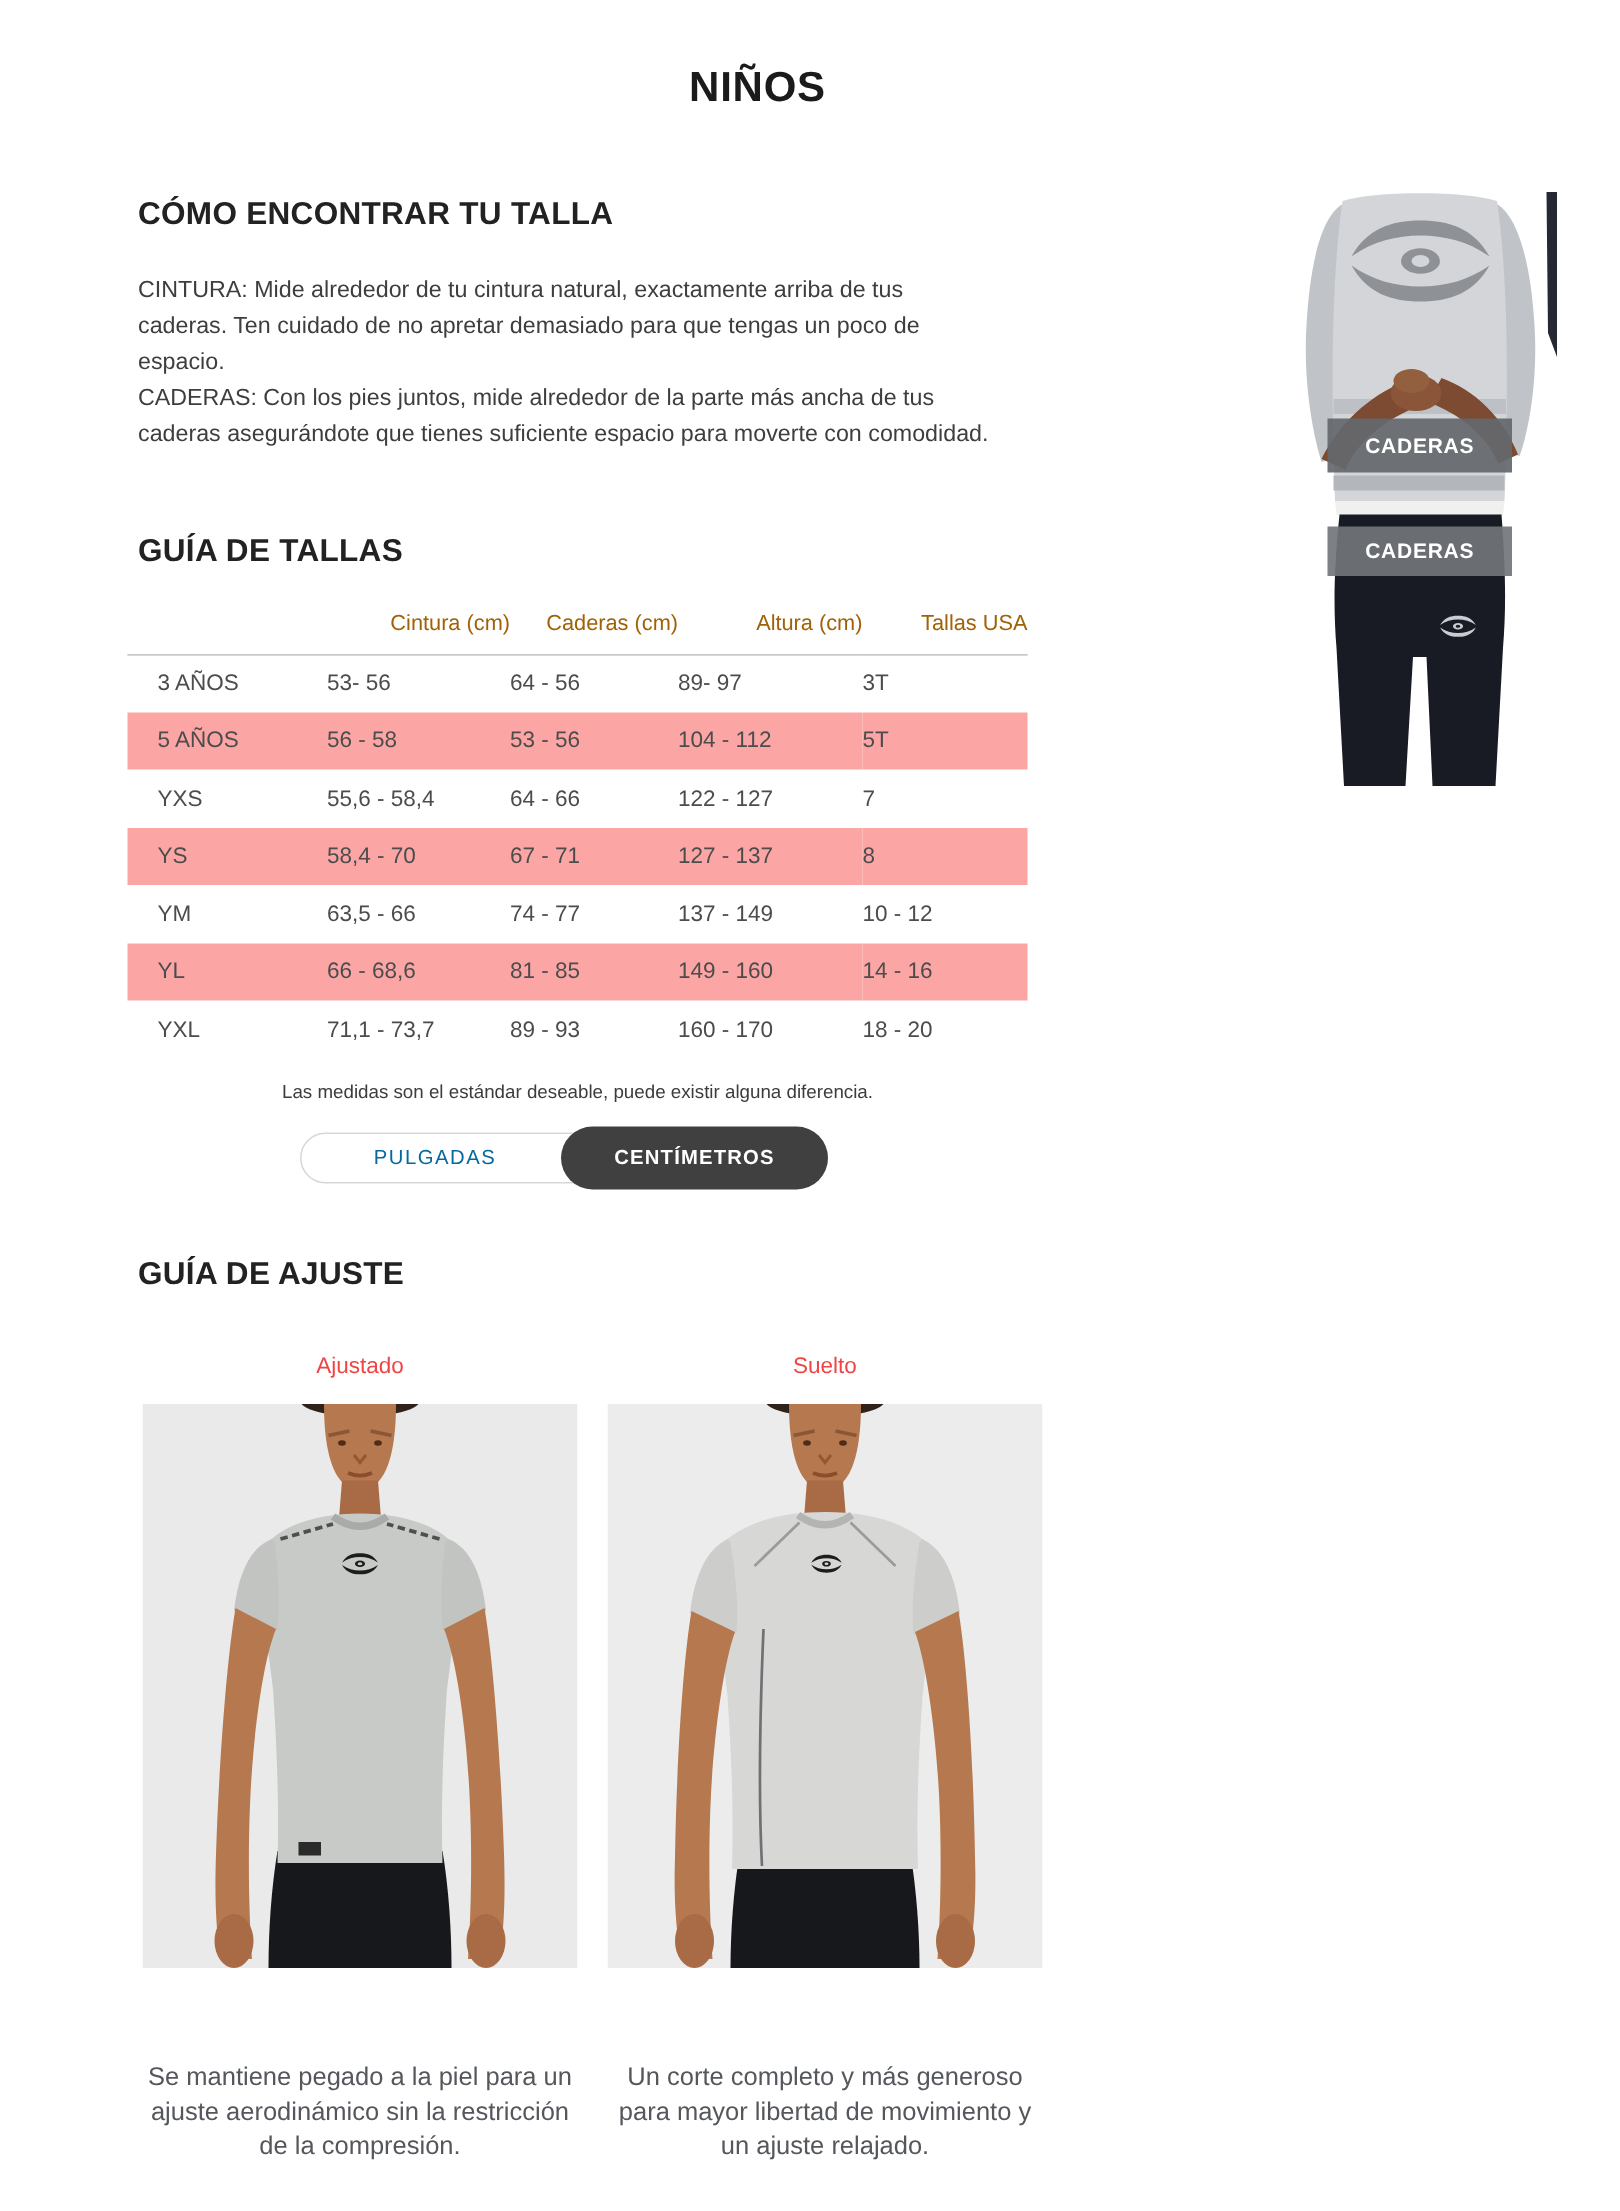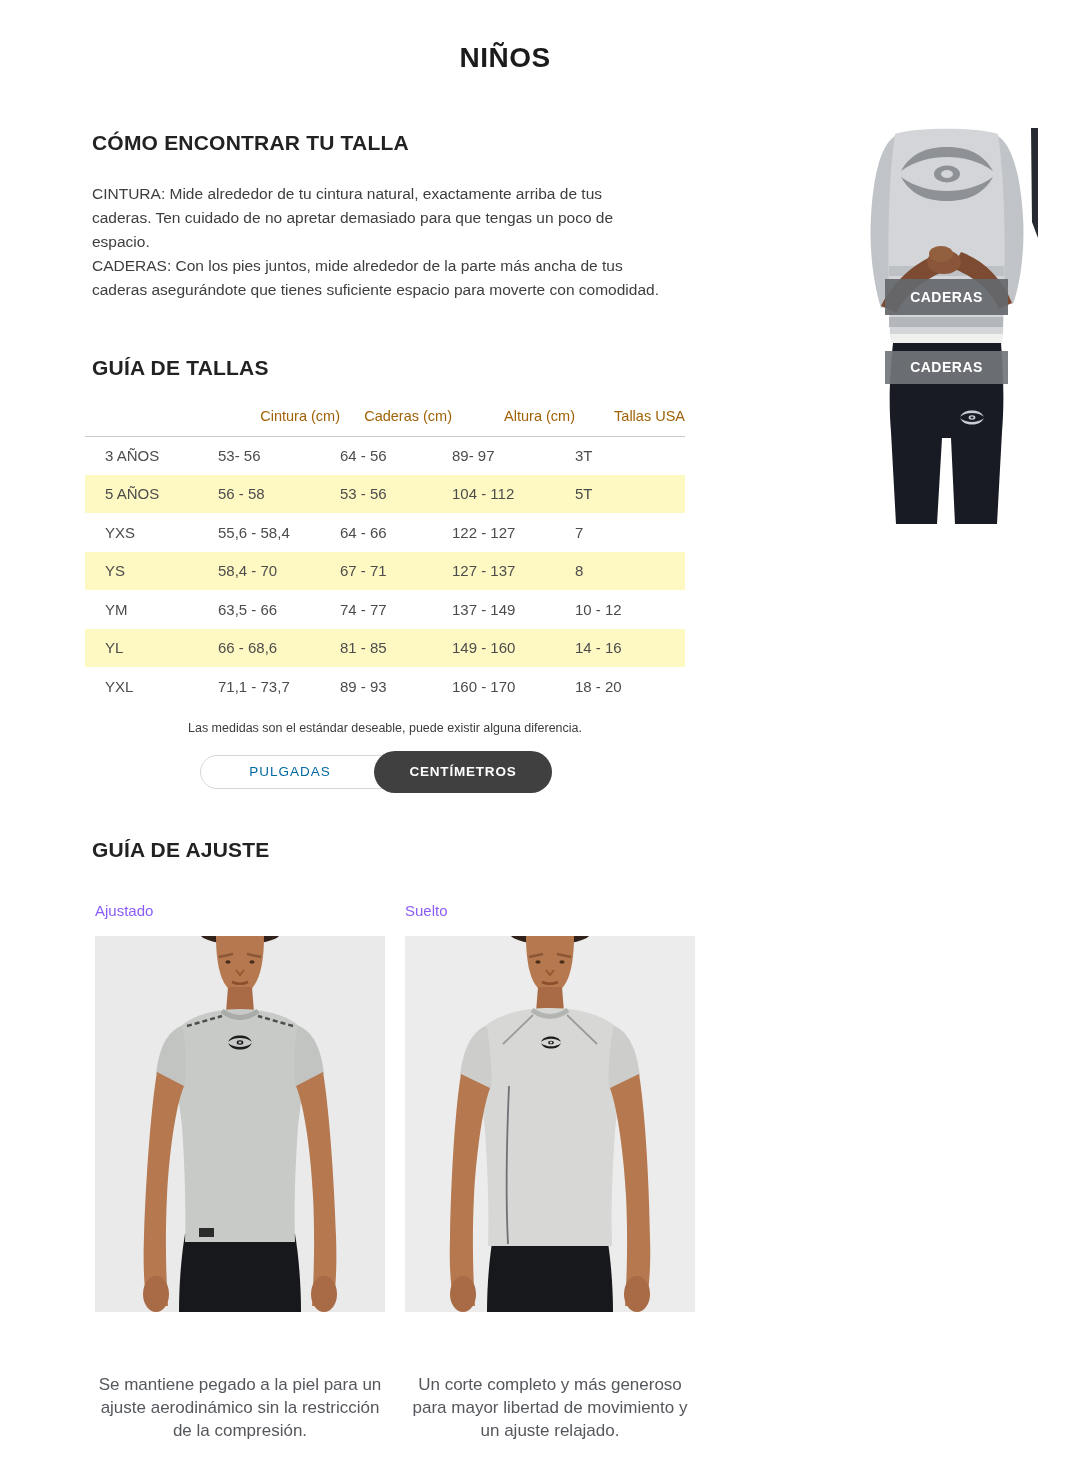--- a/index.html
+++ b/index.html
@@ -32,21 +32,21 @@
   }
   table.size-table th {
     height:40px; font-size:14.5px; font-weight:400; color:#a16207;
     text-align:right; vertical-align:middle; border-bottom:1px solid #c9c9c9;
   }
   table.size-table td {
     height:38.5px; font-size:15px; color:#4c4c4c;
     text-align:left; vertical-align:middle;
   }
   table.size-table td:first-child, table.size-table th:first-child { padding-left:20px; }
-  tr.shaded td { background:#fef9c3; }
+  tr.shaded td { background:#fca5a5; }
 
   .table-note {
     position:absolute; left:85px; top:721px; width:600px;
     text-align:center; font-size:12.5px; color:#3c3c3c;
   }
 
   
   .unit-toggle { position:absolute; left:200px; top:751px; width:352px; height:42px; }
   .toggle-track {
     position:absolute; left:0; top:4px; width:352px; height:34px;
@@ -57,21 +57,21 @@
     text-align:center; font-size:13.5px; color:#0369a1; letter-spacing:1px; cursor:pointer;
     background:transparent; border:none;
   }
   .btn-centimetros {
     position:absolute; right:0; top:0; width:178px; height:42px; line-height:42px;
     border-radius:21px; text-align:center;
     font-size:13.5px; font-weight:600; color:#ffffff; letter-spacing:.8px; cursor:pointer; border:none;
   }
 
   
-  .fit-label { position:absolute; top:902px; width:290px; font-size:15px; color:#8b5cf6; }
+  .fit-label { position:absolute; top:902px; width:290px; text-align:center; font-size:15px; color:#ef4444; }
   #fit-label-0 { left:95px; }
   #fit-label-1 { left:405px; }
   .fit-image { position:absolute; top:936px; width:290px; height:376px; }
   #fit-image-0 { left:95px; }
   #fit-image-1 { left:405px; }
   .fit-caption {
     position:absolute; top:1326px; width:292px;
     text-align:center; font-size:17px; line-height:23px; color:#54575c;margin-top:47px;
   }
   #fit-caption-0 { left:94px; }

